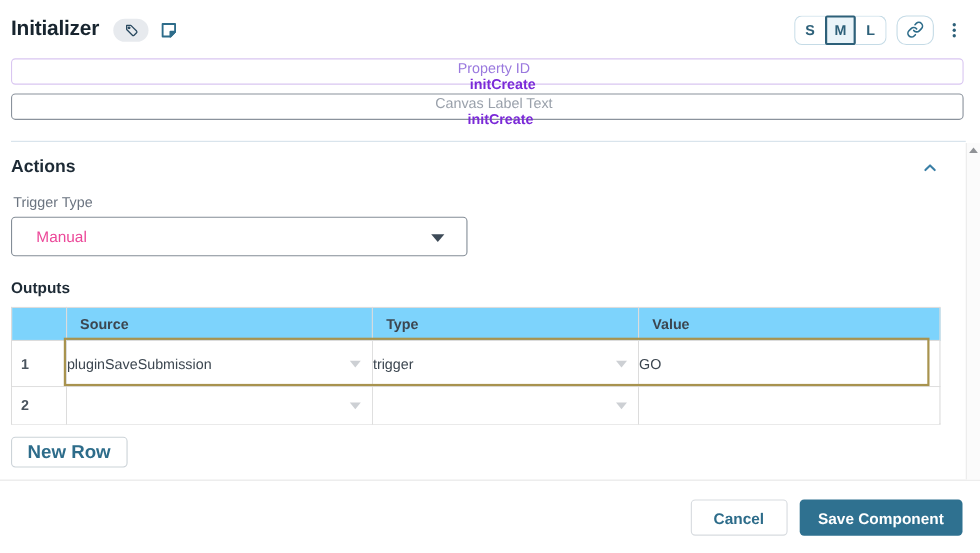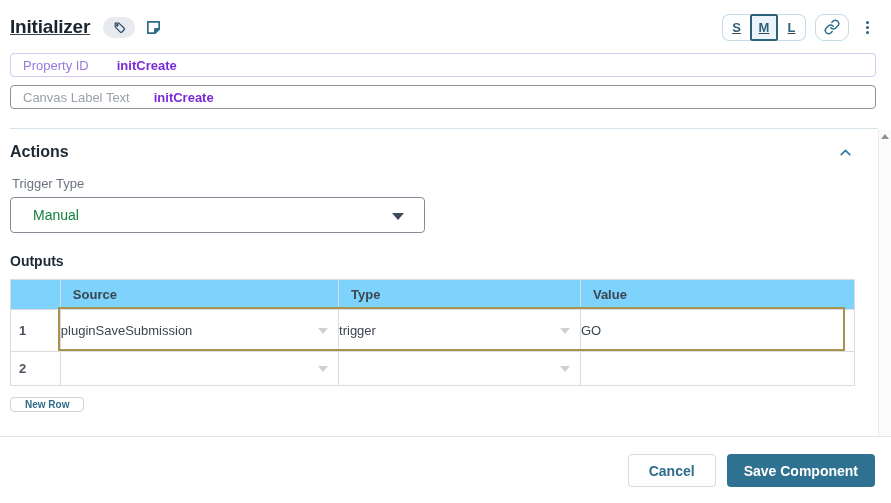--- a/index.html
+++ b/index.html
@@ -7,21 +7,21 @@
   body {
     font-family: "Liberation Sans", sans-serif;
     background: #ffffff;
     color: #3c4650;
     position: relative;
     overflow: hidden;
   }
   .content { position: absolute; left: 10px; top: 0; width: 866px; }
 
   
-  .panel-header { display: flex; align-items: center; margin-top: 13px; height: 28px; text-decoration: underline; }
+  .panel-header { display: flex; align-items: center; margin-top: 13px; height: 28px; }
   .panel-title { font-size: 19px; font-weight: bold; color: #18252f; letter-spacing: -0.2px; }
   .tag-pill {
     margin-left: 13px; width: 32px; height: 21px; background: #e7eaee;
     border-radius: 11px; display: flex; align-items: center; justify-content: center;
     cursor: pointer;
   }
   .note-btn { margin-left: 10px; display: flex; align-items: center; cursor: pointer; }
 
   .header-right { margin-left: auto; display: flex; align-items: center; }
   .size-group { display: flex; }
@@ -42,21 +42,21 @@
   }
   .kebab-btn {
     margin-left: 9px; width: 18px; height: 27px; display: flex; flex-direction: column;
     align-items: center; justify-content: center; gap: 2px; cursor: pointer;
   }
   .kebab-btn i { width: 3px; height: 3px; border-radius: 50%; background: #2d6079; }
 
   
   .field {
     height: 24px; border-radius: 4px; display: flex; align-items: center;
-    font-size: 13px; background: #fff; width: 866px;
+    font-size: 13px; background: #fff; width: 866px; flex-direction: column;
   }
   .field-property { border: 1px solid #d9c6f1; margin-top: 12px; }
   .field-canvas   { border: 1px solid #8a929c; margin-top: 8px; }
   .field-label { margin-left: 12px; white-space: pre; }
   .field-property .field-label { color: #9a79de; }
   .field-canvas   .field-label { color: #9aa1ab; }
   .field-value { font-weight: bold; color: #7b2ad8; }
   .field-property .field-value { margin-left: 28px; }
   .field-canvas   .field-value { margin-left: 24px; }
 
@@ -67,21 +67,21 @@
   .section-title { font-size: 16px; font-weight: bold; color: #1d2a35; }
   .collapse-btn { margin-left: auto; margin-right: 22px; cursor: pointer; display: flex; }
 
   .input-label { margin-top: 15px; margin-left: 2px; font-size: 13px; color: #6b7480; }
 
   .select-box {
     margin-top: 6px; width: 415px; height: 36px; border: 1px solid #848d97;
     border-radius: 4px; display: flex; align-items: center; cursor: pointer;
     position: relative; background: #fff;
   }
-  .select-value { margin-left: 22px; font-size: 14px; color: #15803d; }
+  .select-value { margin-left: 22px; font-size: 14px; color: #ec4899; }
   .select-caret {
     position: absolute; right: 20px; top: 15px; width: 0; height: 0;
     border-left: 6px solid transparent; border-right: 6px solid transparent;
     border-top: 7px solid #3d4a57;
   }
 
   .outputs-title { margin-top: 20px; font-size: 14px; font-weight: bold; color: #1d2a35; }
 
   
   .table-wrap { position: relative; margin-top: 10px; width: 845px; }
@@ -102,23 +102,23 @@
     position: absolute; right: 10px; top: 50%; margin-top: -3px; width: 0; height: 0;
     border-left: 5px solid transparent; border-right: 5px solid transparent;
     border-top: 6px solid #cdd0d4;
   }
   .row-highlight {
     position: absolute; left: 48px; top: 28px; width: 787px; height: 44px;
     border: 2px solid #a8934e; pointer-events: none; z-index: 3;
   }
 
   .new-row-btn {
-    margin-top: 11px; height: 15px; padding: 0 14px; display: inline-flex;
+    margin-top: 11px; height: 28px; padding: 0 14px; display: inline-flex;
     align-items: center; border: 1px solid #ccd3d8; border-radius: 4px; background: #fff;
-    color: #2d6c8a; font-weight: bold; font-size: 10px; cursor: pointer;
+    color: #2d6c8a; font-weight: bold; font-size: 17px; cursor: pointer;
   }
 
   
   .footer-divider { position: absolute; left: 0; top: 436px; width: 891px; height: 1px; background: #e5e5e5; }
   .footer-actions { position: absolute; top: 454px; right: 16px; display: flex; gap: 11px; }
   .cancel-btn {
     height: 33px; padding: 0 20px; border: 1px solid #d7dbdf; border-radius: 4px;
     background: #fff; color: #2d6c8a; font-weight: bold; font-size: 14px;
     display: flex; align-items: center; cursor: pointer; margin-left: 12px;
   }

